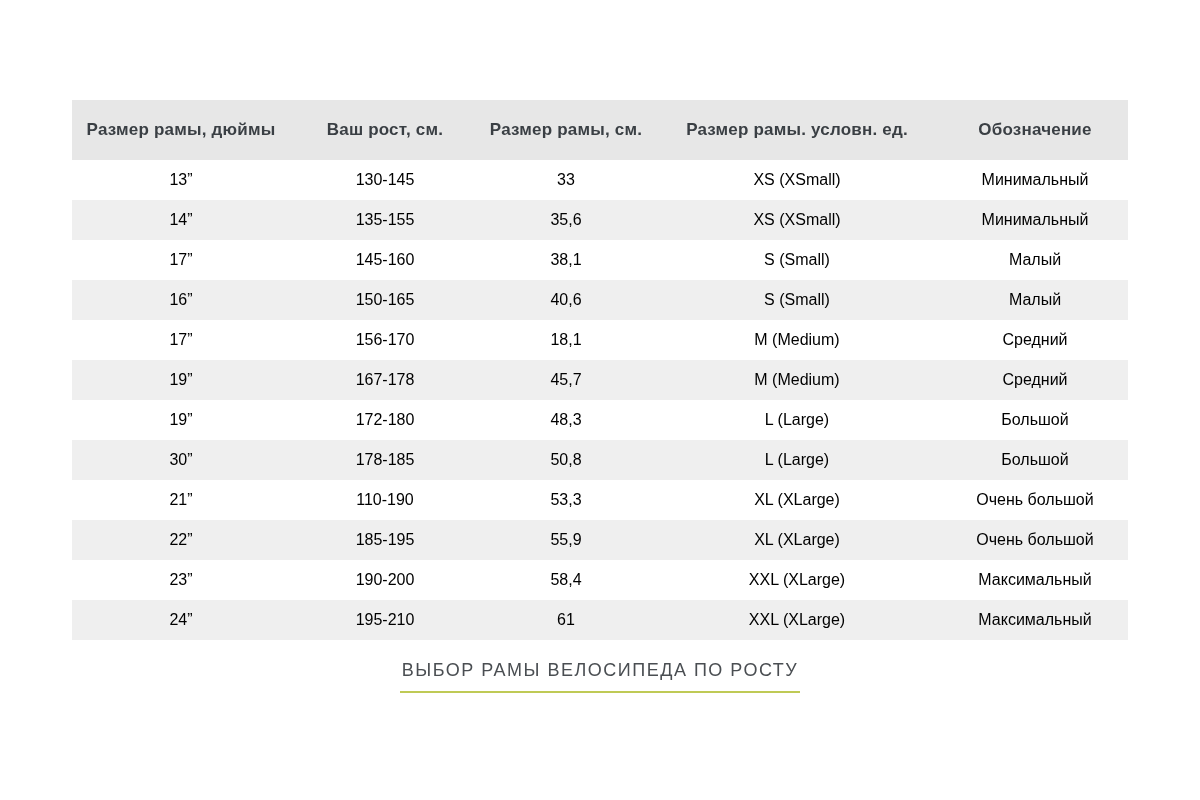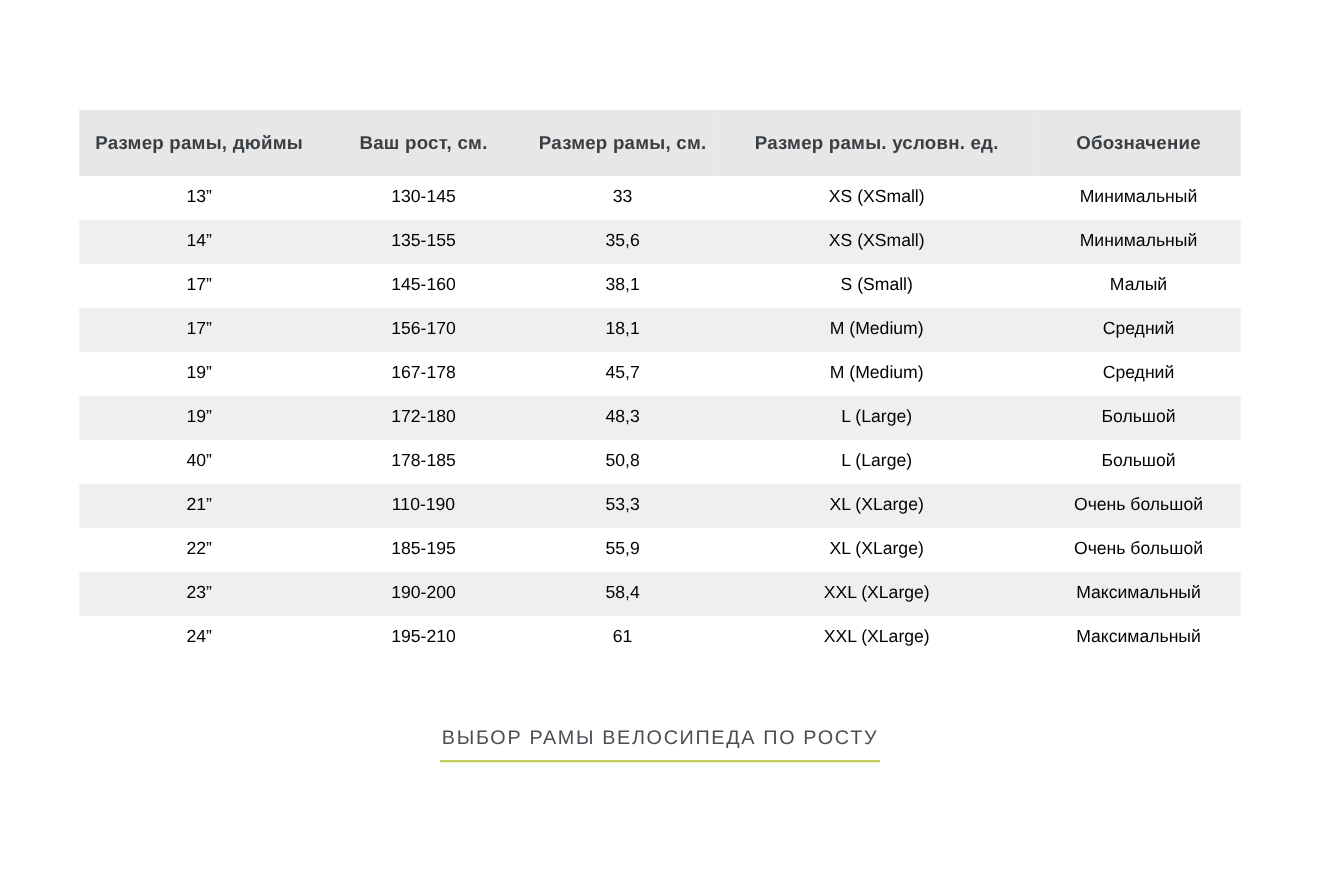--- a/index.html
+++ b/index.html
@@ -111,20 +111,27 @@
             <td>Минимальный</td>
           </tr>
           <tr>
             <td>17”</td>
             <td>145-160</td>
             <td>38,1</td>
             <td>S (Small)</td>
             <td>Малый</td>
           </tr>
           <tr>
+            <td>16”</td>
+            <td>150-165</td>
+            <td>40,6</td>
+            <td>S (Small)</td>
+            <td>Малый</td>
+          </tr>
+          <tr>
             <td>17”</td>
             <td>156-170</td>
             <td>18,1</td>
             <td>M (Medium)</td>
             <td>Средний</td>
           </tr>
           <tr>
             <td>19”</td>
             <td>167-178</td>
             <td>45,7</td>
@@ -132,21 +139,21 @@
             <td>Средний</td>
           </tr>
           <tr>
             <td>19”</td>
             <td>172-180</td>
             <td>48,3</td>
             <td>L (Large)</td>
             <td>Большой</td>
           </tr>
           <tr>
-            <td>40”</td>
+            <td>30”</td>
             <td>178-185</td>
             <td>50,8</td>
             <td>L (Large)</td>
             <td>Большой</td>
           </tr>
           <tr>
             <td>21”</td>
             <td>110-190</td>
             <td>53,3</td>
             <td>XL (XLarge)</td>

